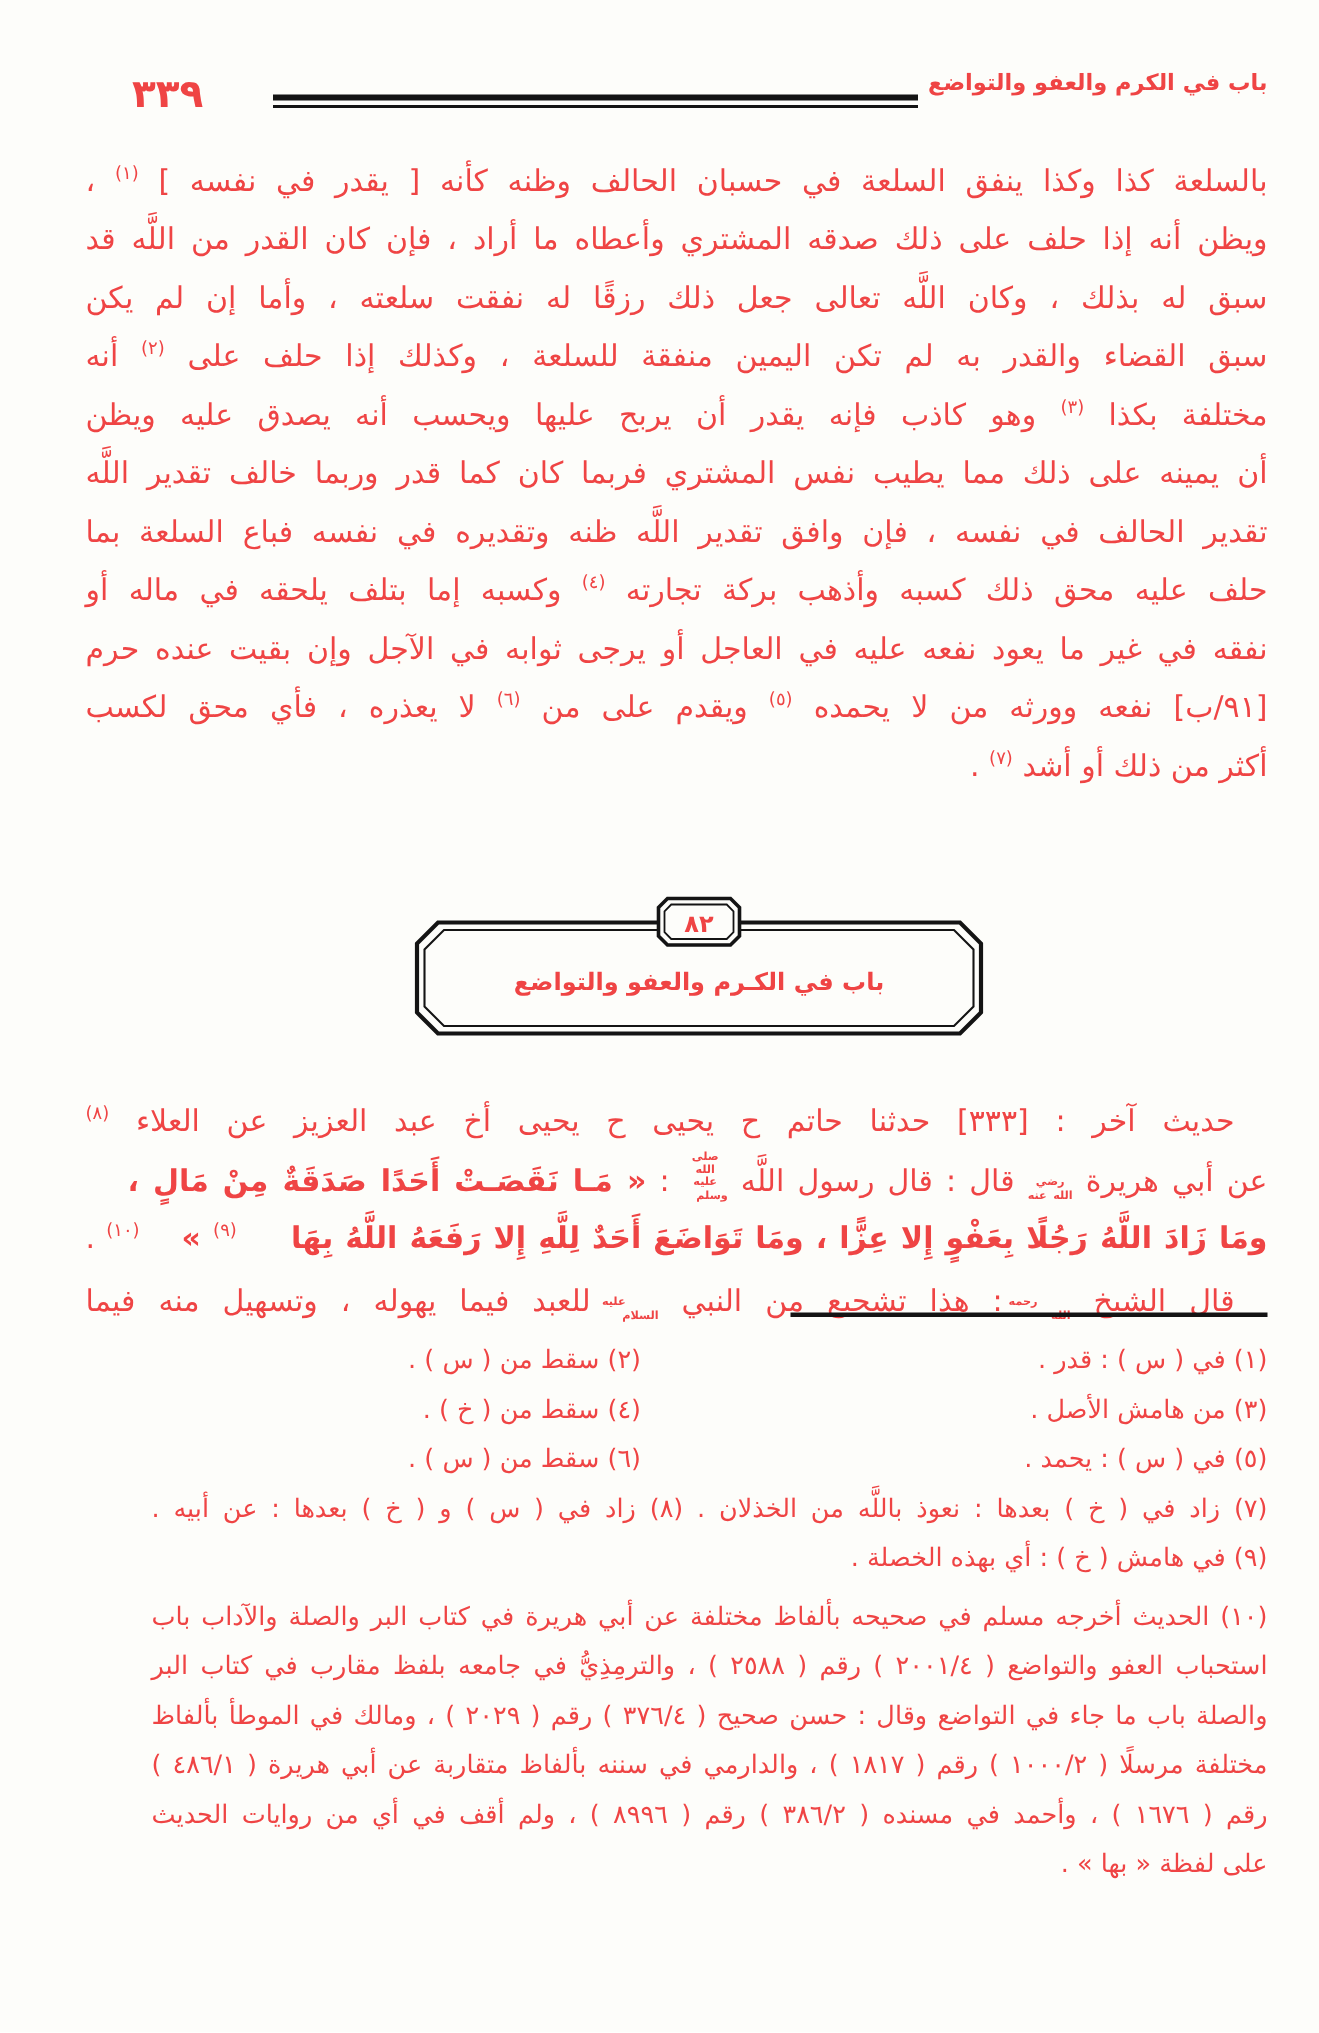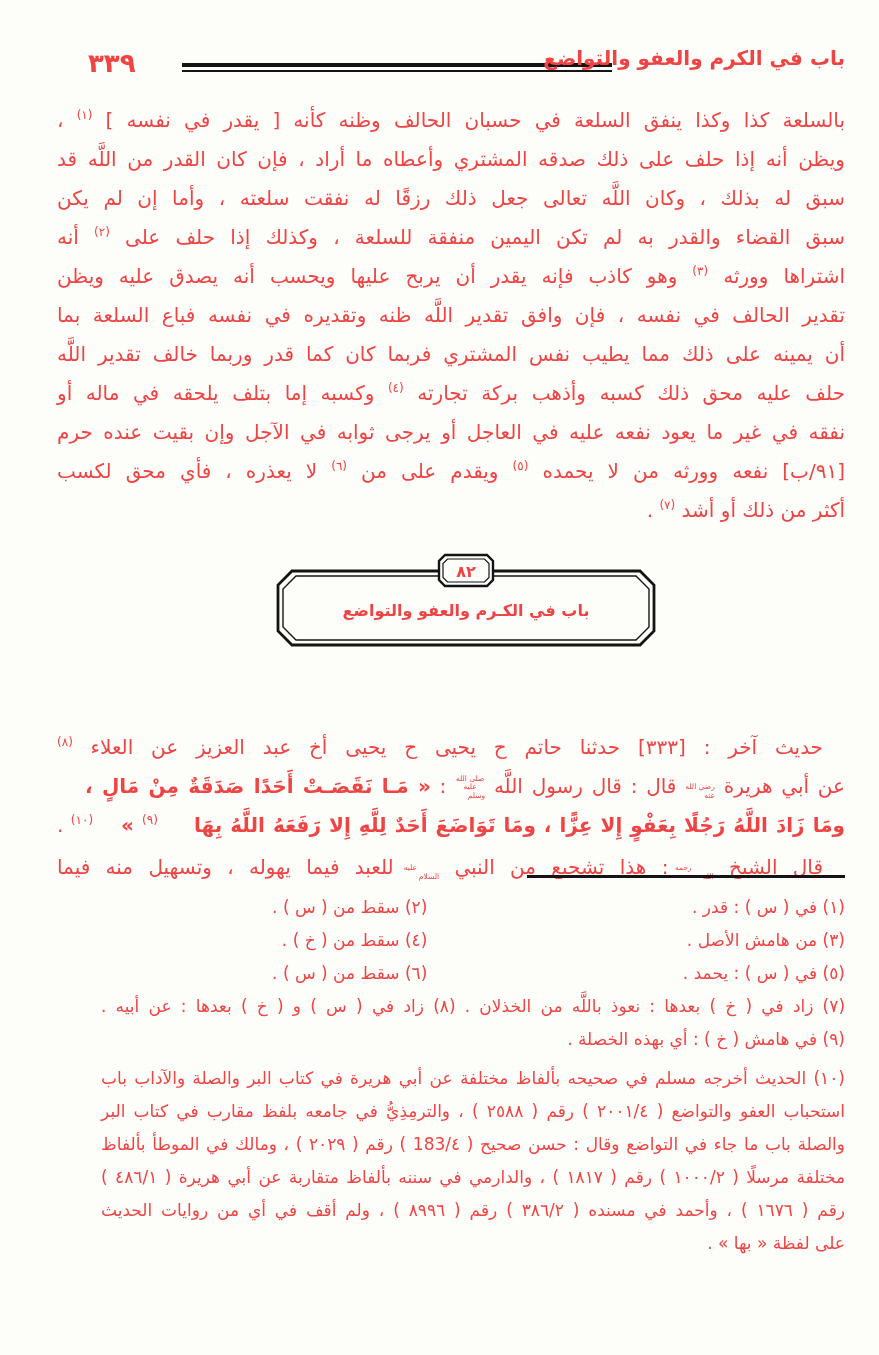--- a/index.html
+++ b/index.html
@@ -16,42 +16,42 @@
   .page-number{
     position:absolute;left:88px;top:48px;
     font-size:26px;font-weight:bold;letter-spacing:3px;
   }
   .header-rule{
     position:absolute;left:182px;top:63px;width:430px;height:3px;
     border-top:4px solid #141414;border-bottom:2px solid #141414;
   }
   .running-title{
     position:absolute;right:34px;top:46px;
-    font-size:20px;font-weight:bold;
+    font-size:15px;font-weight:bold;
   }
   
   .textblock{position:absolute;right:34px;left:57px;}
   .tline{
     height:39px;line-height:39px;font-size:20px;
     text-align:justify;text-align-last:justify;
     white-space:nowrap;
   }
   .tline.start{text-align:center;text-align-last:right;}
   sup{font-size:12px;line-height:0;vertical-align:8px;}
   b{font-weight:bold;margin-left:28px;}
   .hon{
     display:inline-block;width:30px;font-size:7.5px;line-height:1.15;
-    text-align:center;vertical-align:-5px;font-weight:normal;
+    text-align:center;vertical-align:-5px;font-weight:bold;
     white-space:normal;
   }
   #body-text{top:101px;}
   #hadith{top:728px;}
   #commentary{top:848px;}
   
-  #chapter-box{position:absolute;top:553px;left:276px;width:380px;height:96px;}
+  #chapter-box{position:absolute;top:597px;left:276px;width:380px;height:96px;}
   #chapter-box svg{position:absolute;inset:0;}
   .chapter-number{
     position:absolute;top:3px;left:163px;width:54px;height:30px;
     line-height:31px;text-align:center;font-size:16px;font-weight:bold;
   }
   .chapter-title{
     position:absolute;top:37px;left:0;width:100%;height:42px;
     line-height:42px;text-align:center;font-size:16px;font-weight:bold;
   }
   
@@ -73,23 +73,23 @@
 
   <div class="page-number">٣٣٩</div>
   <div class="header-rule"></div>
   <div class="running-title">باب في الكرم والعفو والتواضع</div>
 
   <div class="textblock" id="body-text">
       <div class="tline"><span>بالسلعة كذا وكذا ينفق السلعة في حسبان الحالف وظنه كأنه [ يقدر في نفسه ] </span><sup>(١)</sup><span> ،</span></div>
       <div class="tline"><span>ويظن أنه إذا حلف على ذلك صدقه المشتري وأعطاه ما أراد ، فإن كان القدر من اللَّه قد</span></div>
       <div class="tline"><span>سبق له بذلك ، وكان اللَّه تعالى جعل ذلك رزقًا له نفقت سلعته ، وأما إن لم يكن</span></div>
       <div class="tline"><span>سبق القضاء والقدر به لم تكن اليمين منفقة للسلعة ، وكذلك إذا حلف على </span><sup>(٢)</sup><span> أنه</span></div>
-      <div class="tline"><span>اشتراها وورثه </span><sup>(٣)</sup><span> وهو كاذب فإنه يقدر أن يربح عليها ويحسب أنه يصدق عليه ويظن</span></div>
+      <div class="tline"><span>مختلفة بكذا </span><sup>(٣)</sup><span> وهو كاذب فإنه يقدر أن يربح عليها ويحسب أنه يصدق عليه ويظن</span></div>
+      <div class="tline"><span>أن يمينه على ذلك مما يطيب نفس المشتري فربما كان كما قدر وربما خالف تقدير اللَّه</span></div>
       <div class="tline"><span>تقدير الحالف في نفسه ، فإن وافق تقدير اللَّه ظنه وتقديره في نفسه فباع السلعة بما</span></div>
-      <div class="tline"><span>أن يمينه على ذلك مما يطيب نفس المشتري فربما كان كما قدر وربما خالف تقدير اللَّه</span></div>
       <div class="tline"><span>حلف عليه محق ذلك كسبه وأذهب بركة تجارته </span><sup>(٤)</sup><span> وكسبه إما بتلف يلحقه في ماله أو</span></div>
       <div class="tline"><span>نفقه في غير ما يعود نفعه عليه في العاجل أو يرجى ثوابه في الآجل وإن بقيت عنده حرم</span></div>
       <div class="tline"><span>[٩١/ب] نفعه وورثه من لا يحمده </span><sup>(٥)</sup><span> ويقدم على من </span><sup>(٦)</sup><span> لا يعذره ، فأي محق لكسب</span></div>
       <div class="tline start"><span>أكثر من ذلك أو أشد </span><sup>(٧)</sup><span> .</span></div>
     </div>
 
   <div id="chapter-box">
     <svg viewBox="0 0 380 96" width="380" height="96">
       <path d="M 16,18 H 364 L 378,32 V 78 L 364,92 H 16 L 2,78 V 32 Z" fill="none" stroke="#141414" stroke-width="2.8"></path>
       <path d="M 20,23 H 360 L 373,36 V 74 L 360,87 H 20 L 7,74 V 36 Z" fill="none" stroke="#141414" stroke-width="1.4"></path>
@@ -125,20 +125,20 @@
       <div class="fn-cell">(٥) في ( س ) : يحمد .</div>
       <div class="fn-cell fn-left">(٦) سقط من ( س ) .</div>
     </div>
     <div>
         <div class="tline"><span>(٧) زاد في ( خ ) بعدها : نعوذ باللَّه من الخذلان . (٨) زاد في ( س ) و ( خ ) بعدها : عن أبيه .</span></div>
         <div class="tline start"><span>(٩) في هامش ( خ ) : أي بهذه الخصلة .</span></div>
       </div>
     <div id="note10">
         <div class="tline"><span>(١٠) الحديث أخرجه مسلم في صحيحه بألفاظ مختلفة عن أبي هريرة في كتاب البر والصلة والآداب باب</span></div>
         <div class="tline"><span>استحباب العفو والتواضع ( ٢٠٠١/٤ ) رقم ( ٢٥٨٨ ) ، والترمِذِيُّ في جامعه بلفظ مقارب في كتاب البر</span></div>
-        <div class="tline"><span>والصلة باب ما جاء في التواضع وقال : حسن صحيح ( 183/٤ ) رقم ( ٢٠٢٩ ) ، ومالك في الموطأ بألفاظ</span></div>
+        <div class="tline"><span>والصلة باب ما جاء في التواضع وقال : حسن صحيح ( ٣٧٦/٤ ) رقم ( ٢٠٢٩ ) ، ومالك في الموطأ بألفاظ</span></div>
         <div class="tline"><span>مختلفة مرسلًا ( ١٠٠٠/٢ ) رقم ( ١٨١٧ ) ، والدارمي في سننه بألفاظ متقاربة عن أبي هريرة ( ٤٨٦/١ )</span></div>
         <div class="tline"><span>رقم ( ١٦٧٦ ) ، وأحمد في مسنده ( ٣٨٦/٢ ) رقم ( ٨٩٩٦ ) ، ولم أقف في أي من روايات الحديث</span></div>
         <div class="tline start"><span>على لفظة « بها » .</span></div>
       </div>
   </div>
 
 </div>
 
 </body></html>

